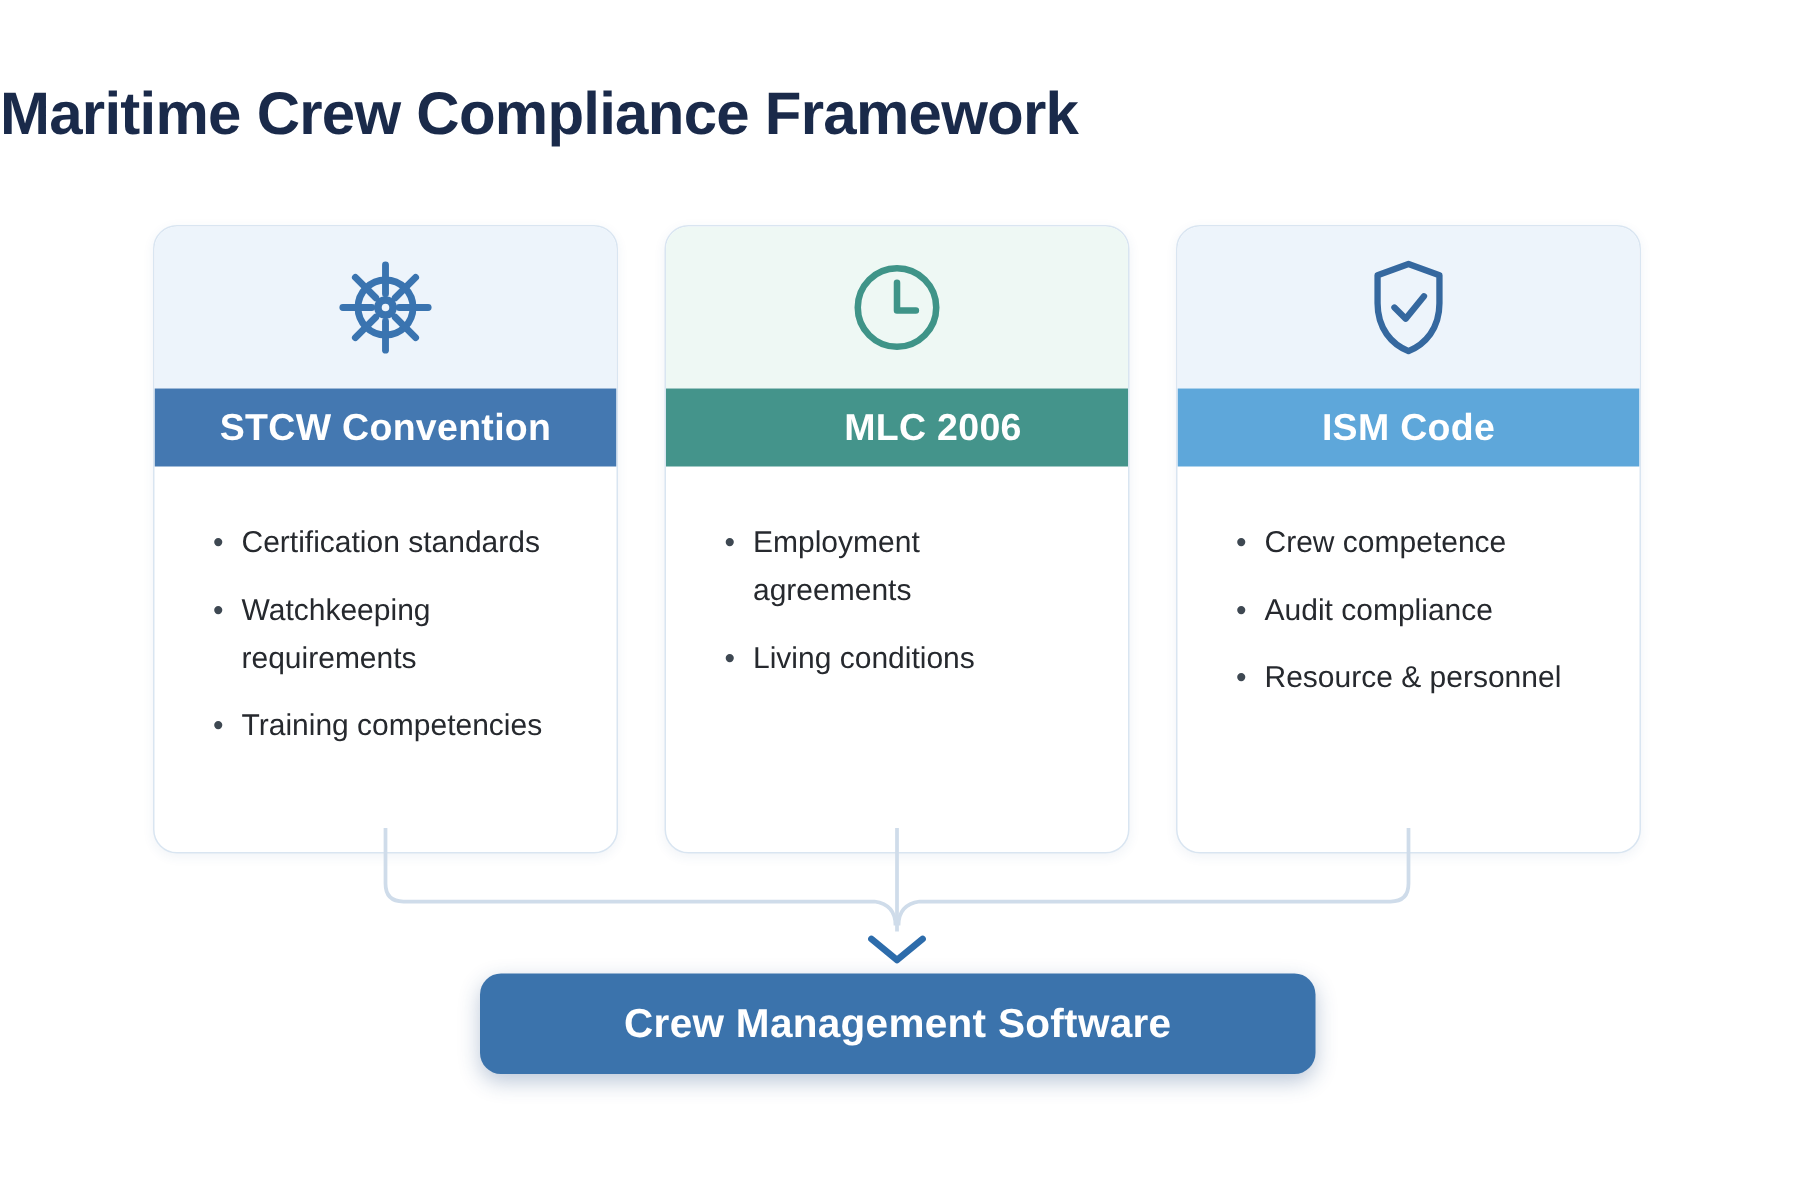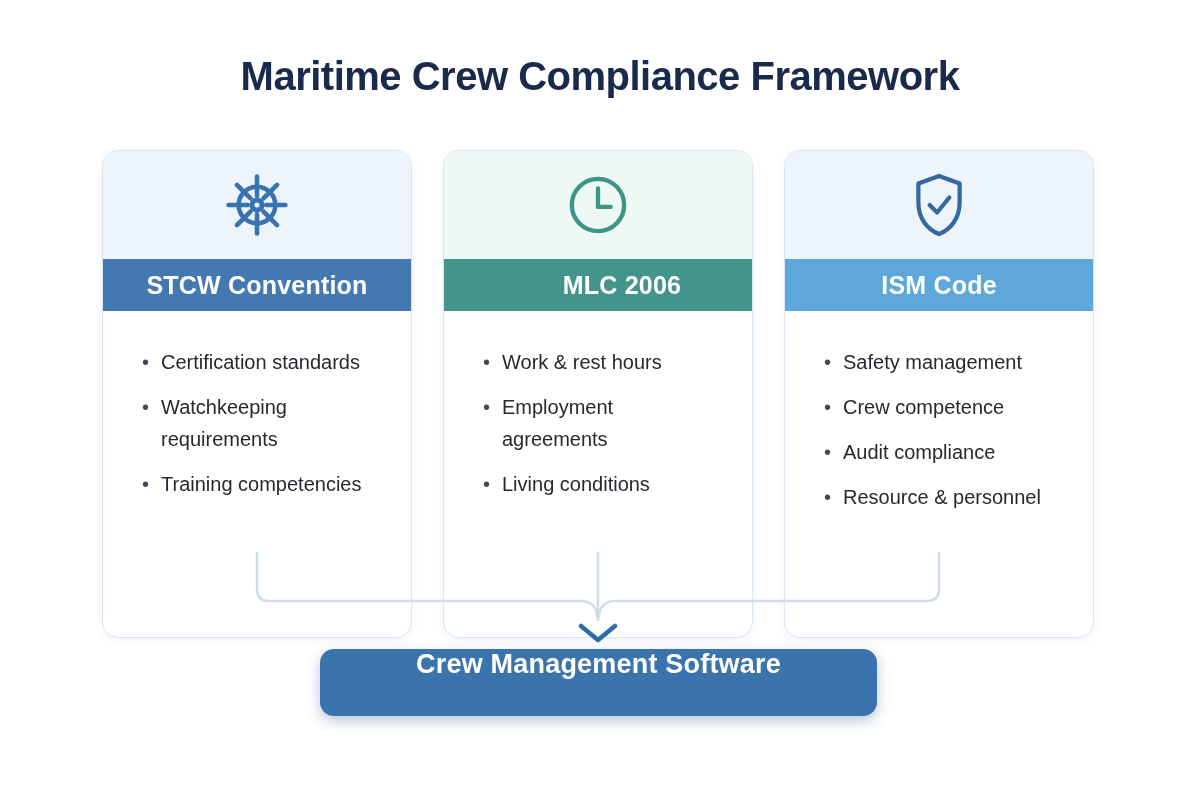--- a/index.html
+++ b/index.html
@@ -12,39 +12,39 @@
     overflow: hidden;
   }
 
   
   .page-title {
     position: absolute;
     top: 54px;
     left: 0;
     width: 100%;
     margin: 0;
-    text-align: center;
+    text-align: left;
     font-size: 40px;
     font-weight: bold;
     letter-spacing: -0.5px;
     color: #1a2a4a;
   }
 
   
   .cards-row {
     position: absolute;
     top: 150px;
     left: 102px;
     width: 992px;
     display: flex;
     gap: 31px;
   }
   .card {
     flex: 1;
-    height: 488px;
+    height: 419px;
     background: #ffffff;
     border: 1px solid #d9e5f1;
     border-radius: 16px;
     box-shadow: 0 2px 8px rgba(40, 80, 140, 0.07);
     display: flex;
     flex-direction: column;
     overflow: hidden;
     box-sizing: border-box;
   }
   .card-top {
@@ -103,21 +103,21 @@
 
   
   .output-button {
     position: absolute;
     top: 649px;
     left: 320px;
     width: 557px;
     height: 67px;
     border-radius: 14px;
     display: flex;
-    align-items: flex-start;
+    align-items: center;
     justify-content: center;
     box-shadow: 0 5px 14px rgba(30, 70, 125, 0.30);
     cursor: pointer;
   }
   .output-button span {
     font-size: 27px;
     font-weight: bold;
     color: #ffffff;
     letter-spacing: 0.2px;
   }
@@ -165,41 +165,39 @@
           <svg width="62" height="62" viewBox="0 0 64 64" fill="none" stroke="currentColor" stroke-linecap="round" stroke-linejoin="round">
             <circle cx="32" cy="32" r="27" stroke-width="4.5"></circle>
             <polyline points="32,15 32,34 45,34" stroke-width="4.5"></polyline>
           </svg>
         </span>
       </div>
       <div class="card-band" style="background-color: rgb(68, 148, 139); padding-left: 48px;">
         <h2>MLC 2006</h2>
       </div>
       <ul class="card-list">
-        <li>Work &amp; rest hours</li>
         <li>Employment
 agreements</li>
         <li>Living conditions</li>
       </ul>
     </div>
 
     <div class="card">
       <div class="card-top" style="background-color: rgb(237, 244, 251);">
         <span class="icon-wrap" style="color: rgb(53, 104, 159);">
           <svg width="60" height="68" viewBox="0 0 64 72" fill="none" stroke="currentColor" stroke-linecap="round" stroke-linejoin="round">
             <path d="M32 5 L54 13 V33 C54 51 44 62 32 67 C20 62 10 51 10 33 V13 Z" stroke-width="4.5"></path>
             <path d="M22 36 L30 44 L43 28" stroke-width="4.5"></path>
           </svg>
         </span>
       </div>
       <div class="card-band" style="background-color: rgb(94, 167, 218);">
         <h2>ISM Code</h2>
       </div>
       <ul class="card-list">
-        <li>Safety management</li>
         <li>Crew competence</li>
         <li>Audit compliance</li>
         <li>Resource &amp; personnel</li>
       </ul>
     </div>
 
   </div>
 
   <svg class="connector" viewBox="0 0 1200 800">
     <g fill="none" stroke-width="2.5" stroke="#cfdcea">

